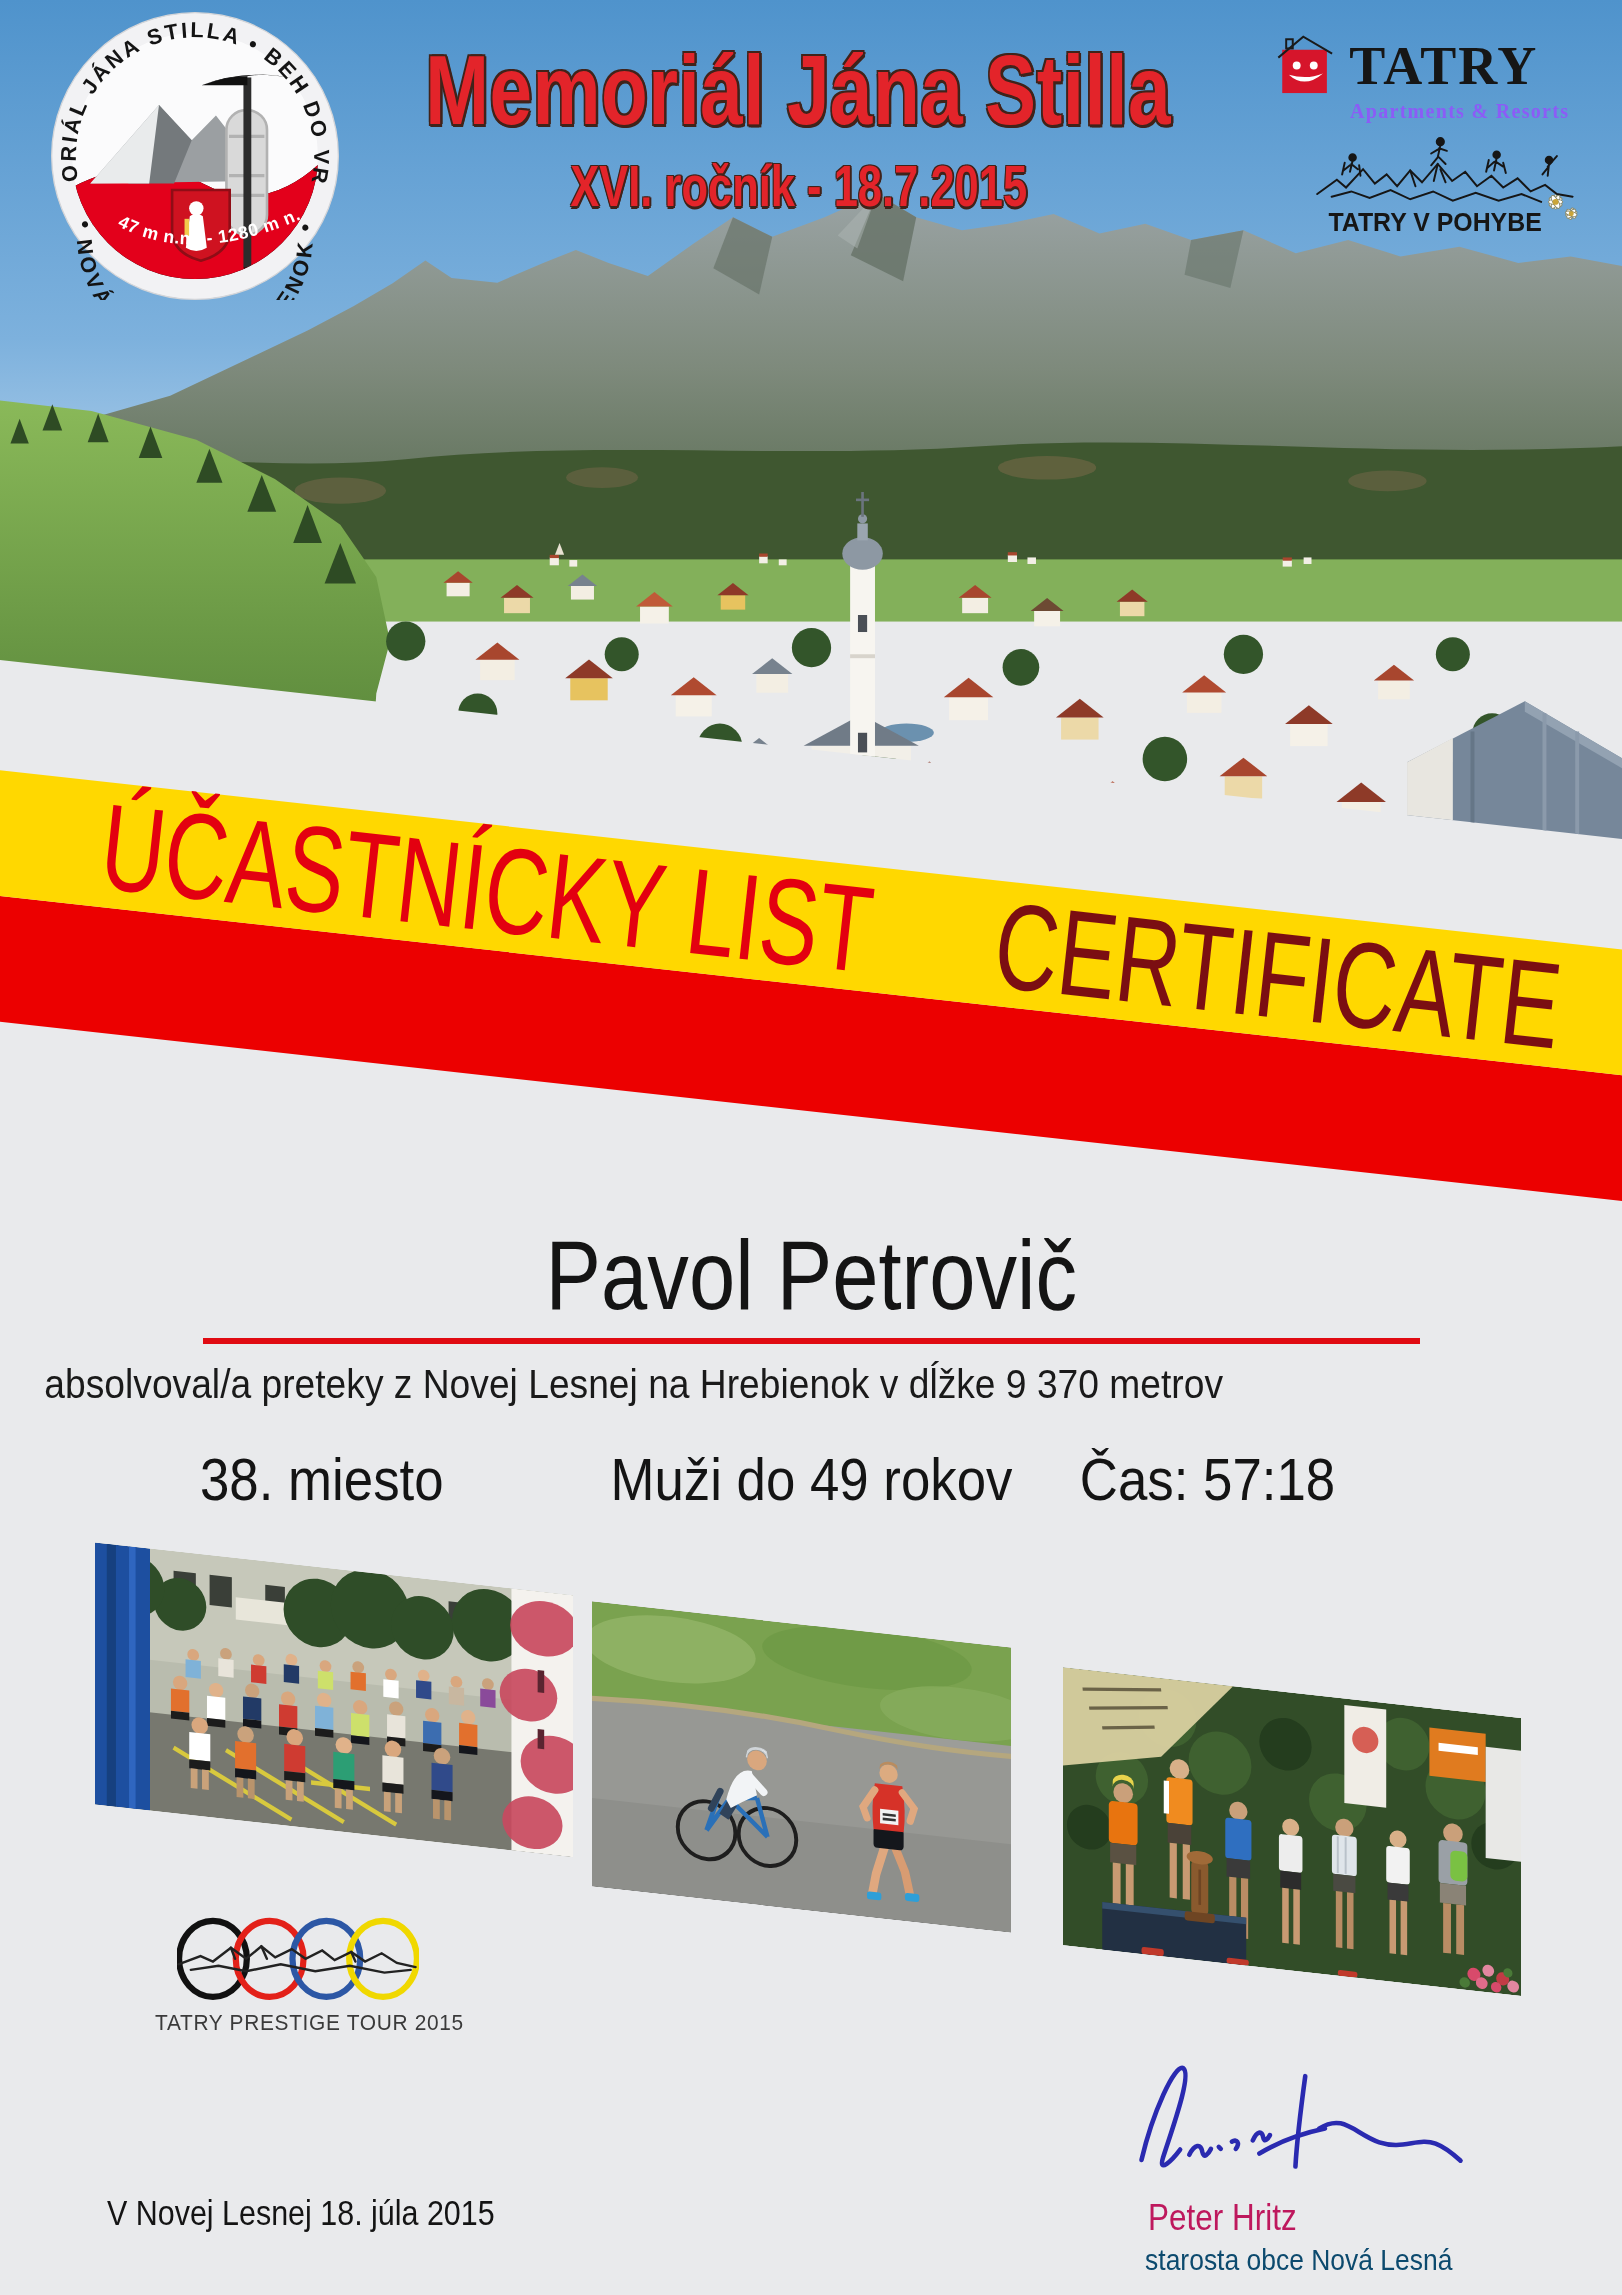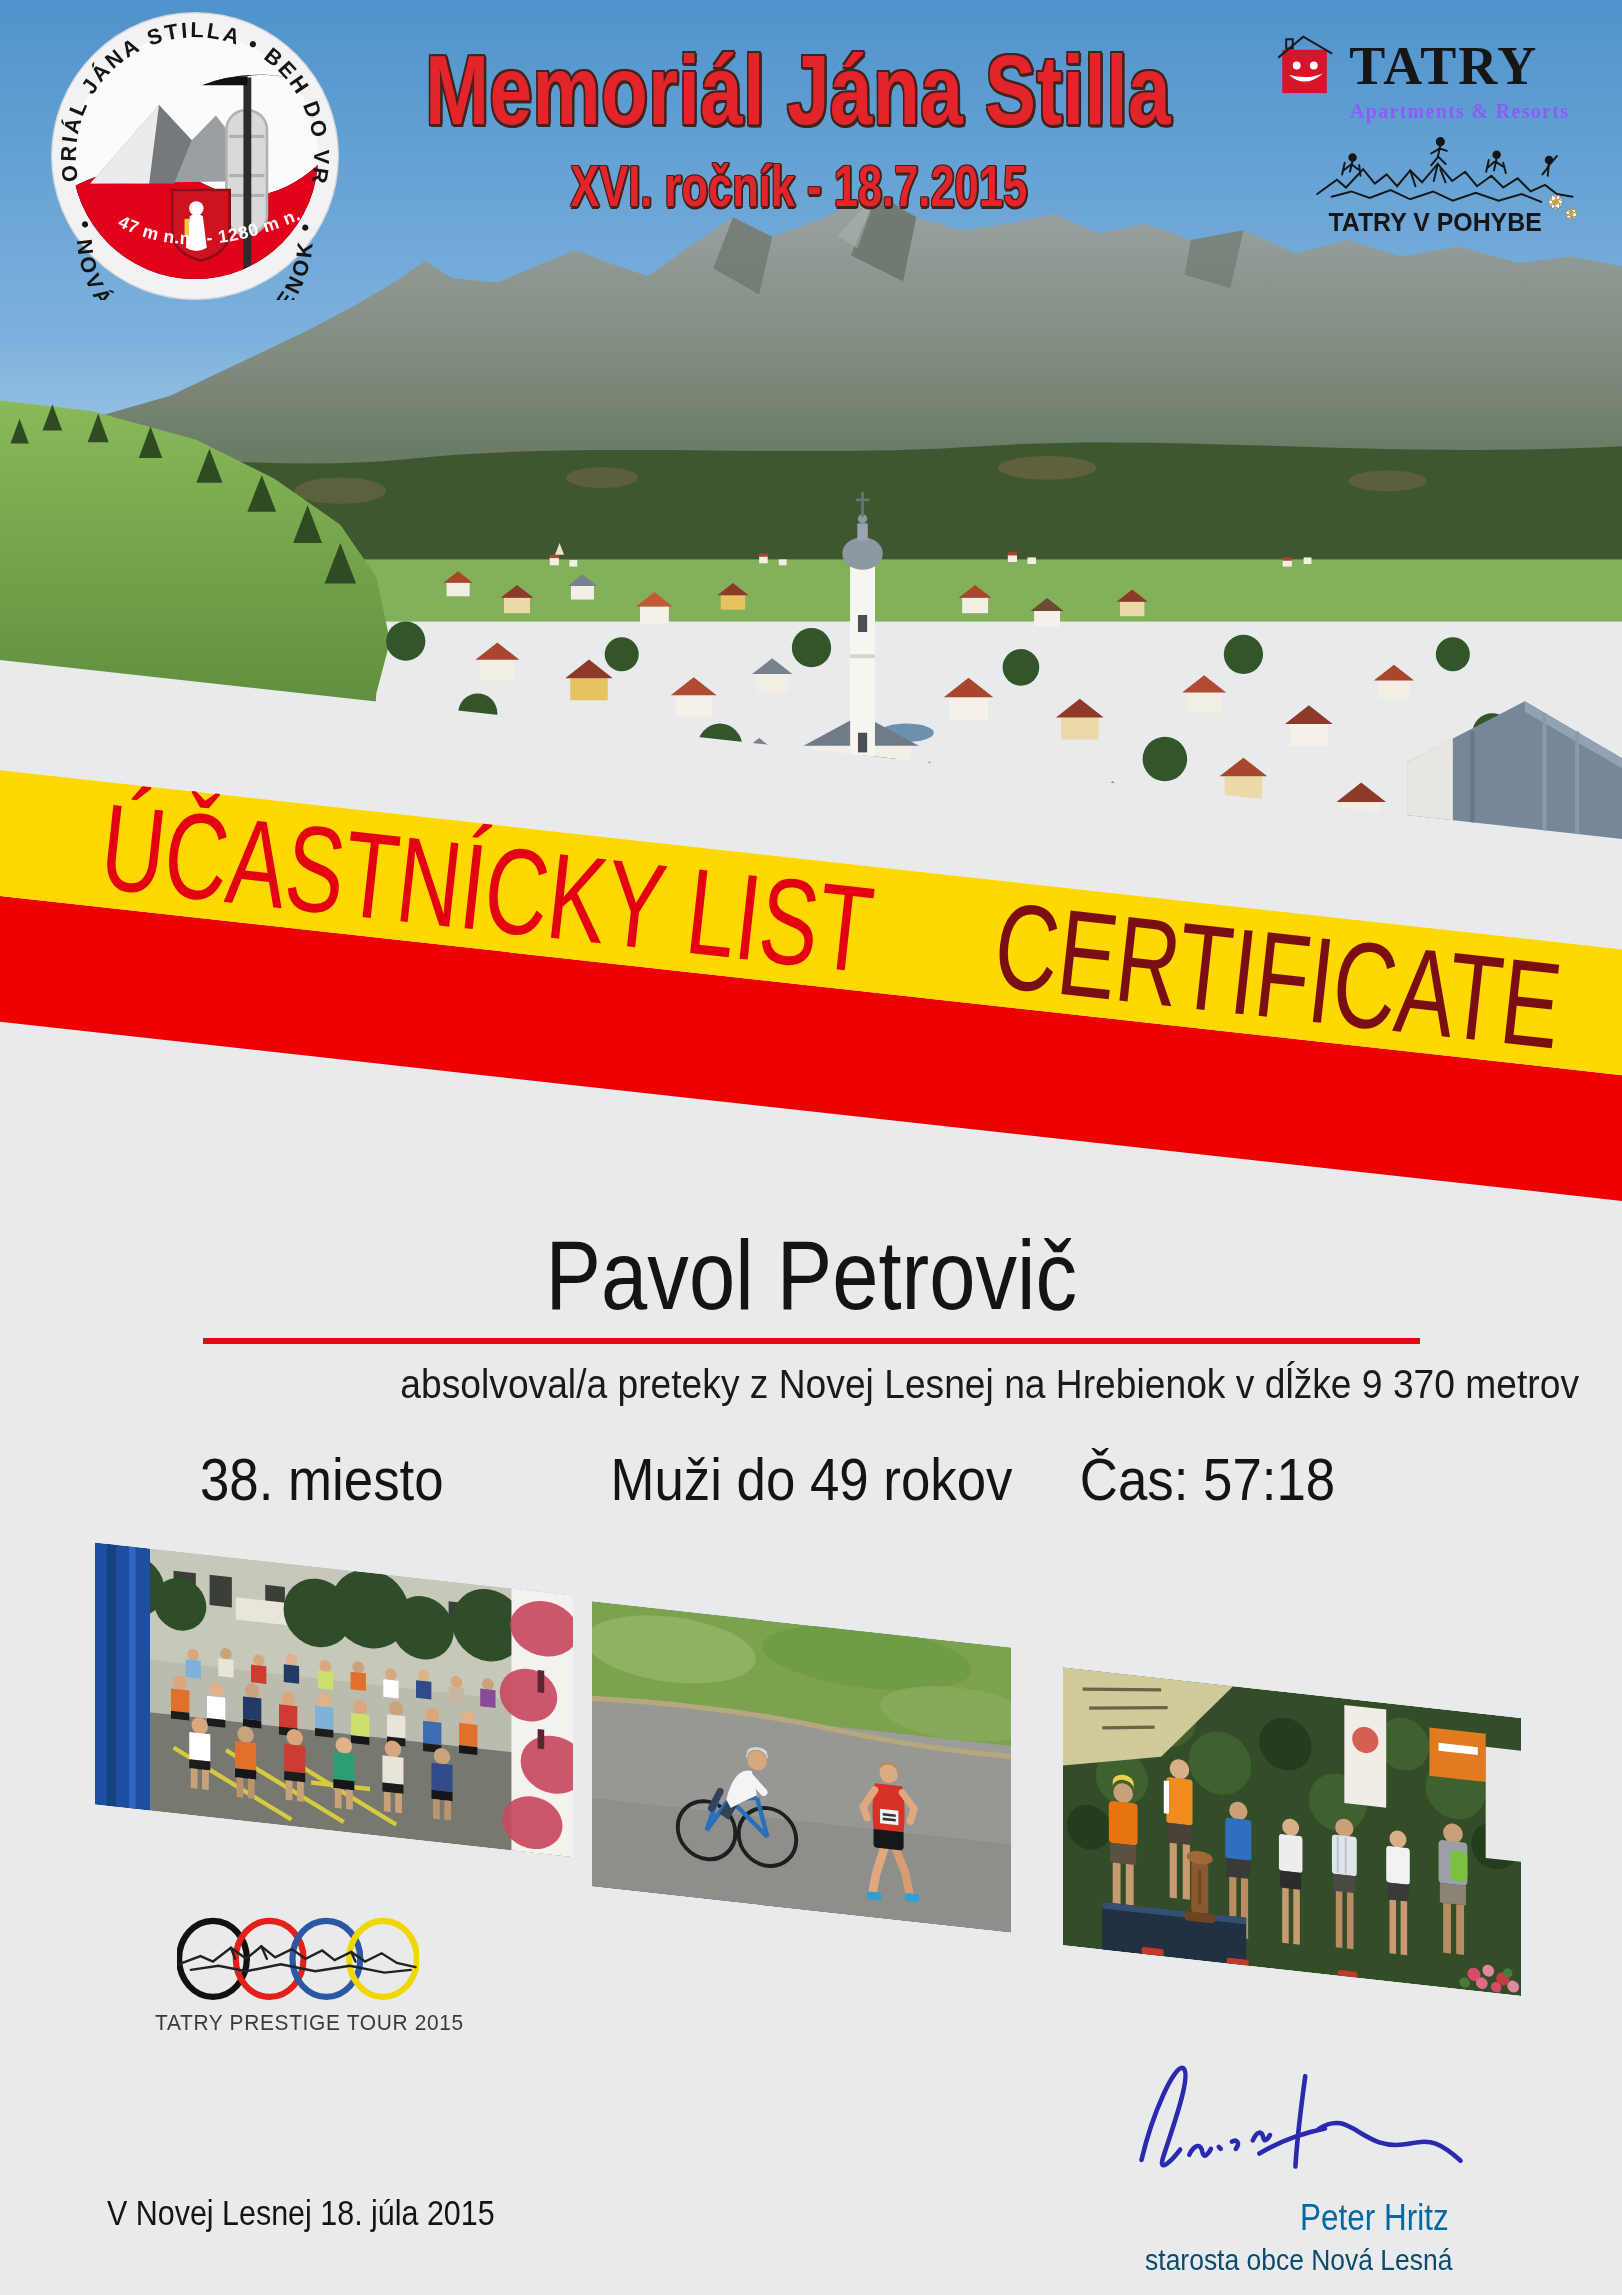--- a/index.html
+++ b/index.html
@@ -48,21 +48,21 @@
     white-space:nowrap;transform:scaleX(.72);transform-origin:0 50%;
     font-size:122px;font-weight:normal;}
   .band-text .b-left{color:var(--banner-text-red);}
   .band-text .b-right{color:var(--banner-text-maroon);margin-left:173px;}
 
   
   .name-wrap{position:absolute;left:0;top:1218px;width:1623px;text-align:center;}
   .name-wrap span{display:inline-block;font-size:99px;color:var(--ink);
     transform:scaleX(.84);transform-origin:center;white-space:nowrap;}
   .rule{position:absolute;left:203px;top:1338px;width:1217px;height:5.9px;background:var(--rule-red);}
-  .statement-wrap{position:absolute;left:0;top:1362px;width:1623px;text-align:right;}
+  .statement-wrap{position:absolute;left:0;top:1362px;width:1623px;text-align:left;}
   .statement-wrap span{display:inline-block;font-size:40px;color:#1a1a1a;
     transform:scaleX(.93);transform-origin:center;white-space:nowrap;}
 
   .results{position:absolute;left:0;top:1445px;width:1517px;height:59px;font-size:60px;color:var(--ink);}
   .res-place{position:absolute;left:200px;}
   .res-cat{position:absolute;left:0;width:1623px;text-align:center;}
   .res-time{position:absolute;right:182px;}
   .results span{display:inline-block;transform:scaleX(.88);white-space:nowrap;}
   .res-place span{transform-origin:0 50%;}
   .res-time span{transform-origin:100% 50%;}
@@ -79,21 +79,21 @@
   
   .tour{position:absolute;left:177px;top:1917px;width:242px;}
   .tour-label{position:absolute;left:147px;top:2010px;width:294px;text-align:center;
     font-size:22px;color:#3a3a3a;letter-spacing:0.7px;}
   .tour-label span{display:inline-block;transform:scaleX(.95);white-space:nowrap;}
 
   
   .date-line{position:absolute;left:107px;top:2193px;font-size:35px;color:#141414;text-decoration:underline;}
   .date-line span{display:inline-block;transform:scaleX(.87);transform-origin:0 50%;white-space:nowrap;}
   .sig-img{position:absolute;left:1112px;top:2029px;width:380px;height:157px;}
-  .signer{position:absolute;left:1135px;top:2197px;width:327px;text-align:right;font-size:37px;color:#0369a1;}
+  .signer{position:absolute;left:1135px;top:2197px;width:327px;text-align:left;font-size:37px;color:#be185d;}
   .signer span{display:inline-block;transform:scaleX(.85);white-space:nowrap;}
   .signer-role{position:absolute;left:1119px;top:2243px;width:360px;text-align:center;font-size:29.4px;color:#0c4a6e;}
   .signer-role span{display:inline-block;transform:scaleX(.9);white-space:nowrap;}
 </style>
 </head>
 <body>
 
 <div class="page">
 
   <div class="photo-hero">

